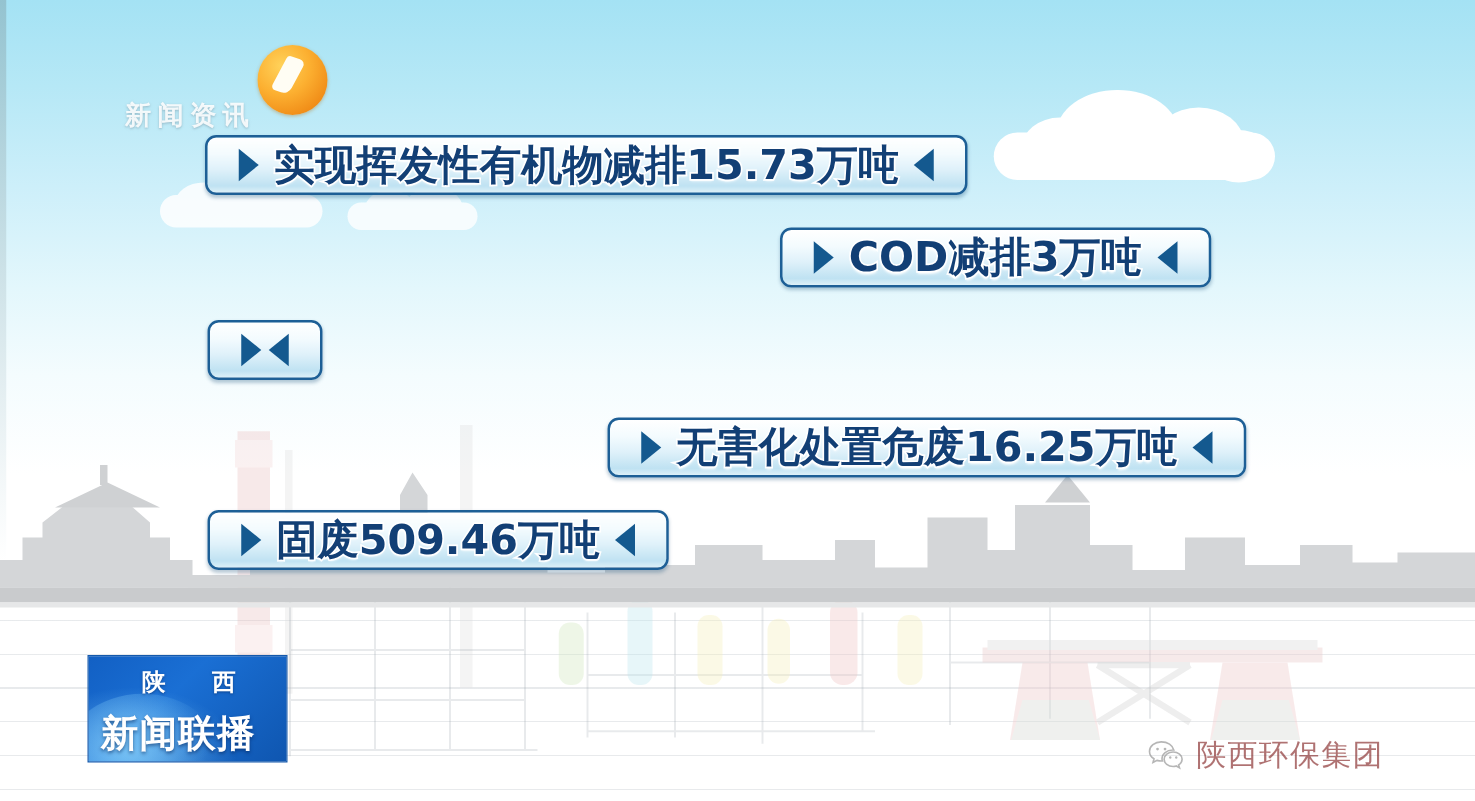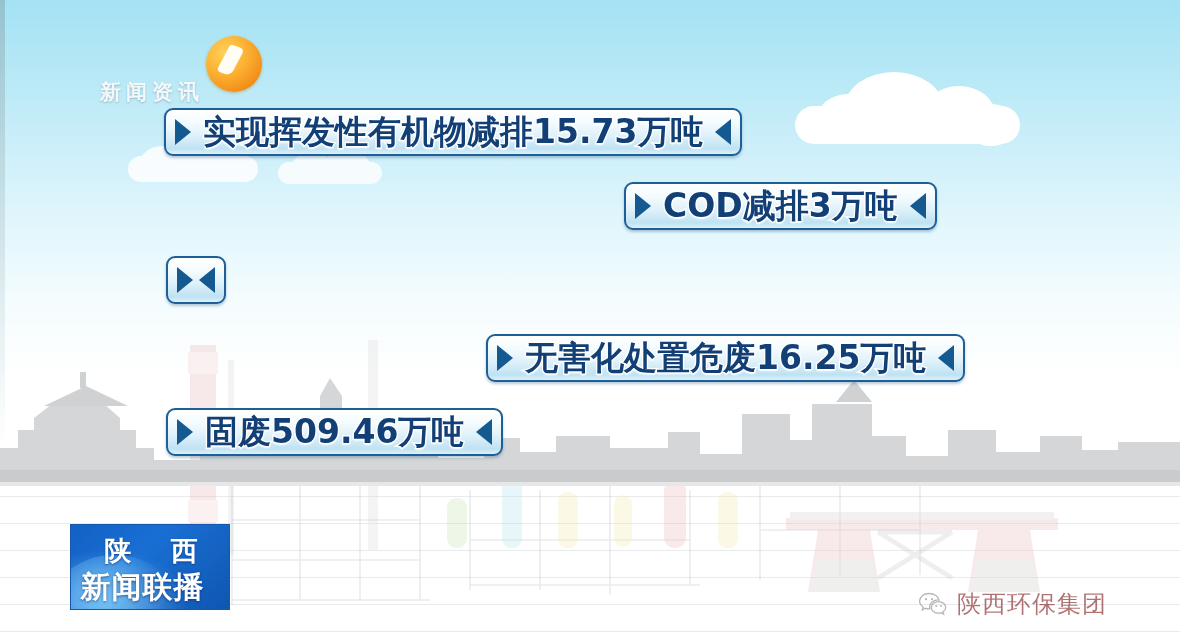--- a/index.html
+++ b/index.html
@@ -96,21 +96,21 @@
     width: 15px; height: 30px; background: #fffdf4;
     transform: rotate(19deg) skewX(-9deg);
     border-radius: 3px 5px 6px 4px;
   }
 
   
   .banner {
     position: absolute;
     display: flex; align-items: center;
     height: 48px;
-    padding: 0 6px;
+    padding: 0 22px;
     border: 2px solid #1d5f96;
     border-radius: 9px;
     background: linear-gradient(to bottom,
         #ffffff 0%, #f3fbfe 30%, #dff1fa 58%, #bfe2f2 88%, #ddf0f8 100%);
     box-shadow: 0 2px 3px rgba(40,90,130,.33);
   }
   .banner .chev {
     flex: 0 0 auto; width: 22px; height: 30px;
   }
   .banner .chev.right { transform: scaleX(-1); }
@@ -145,21 +145,21 @@
     overflow: hidden;
   }
   .bug .globe {
     position: absolute; left: -22px; top: 30px; width: 130px; height: 110px;
     border-radius: 50%;
     background: radial-gradient(circle at 40% 35%, rgba(140,215,255,.55), rgba(30,110,200,0) 62%);
   }
   .bug .l1 {
     position: absolute; left: 0; top: 8px; width: 160px;
     text-align: center; color: #ffffff;
-    font-size: 27px; font-weight: 700; letter-spacing: 16px;
+    font-size: 19px; font-weight: 700; letter-spacing: 16px;
     text-indent: 16px;
     text-shadow: 0 1px 2px rgba(0,30,80,.5);
   }
   .bug .l2 {
     position: absolute; left: 0; top: 42px; width: 143px;
     text-align: center; color: #ffffff;
     font-size: 30px; font-weight: 700; letter-spacing: 1px;
     text-shadow: 0 1px 3px rgba(0,30,80,.55);
   }
 

